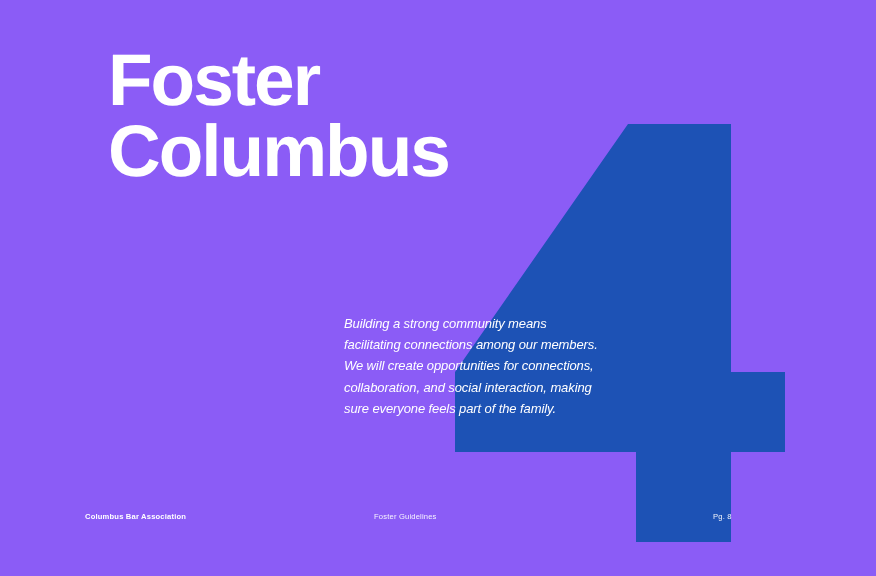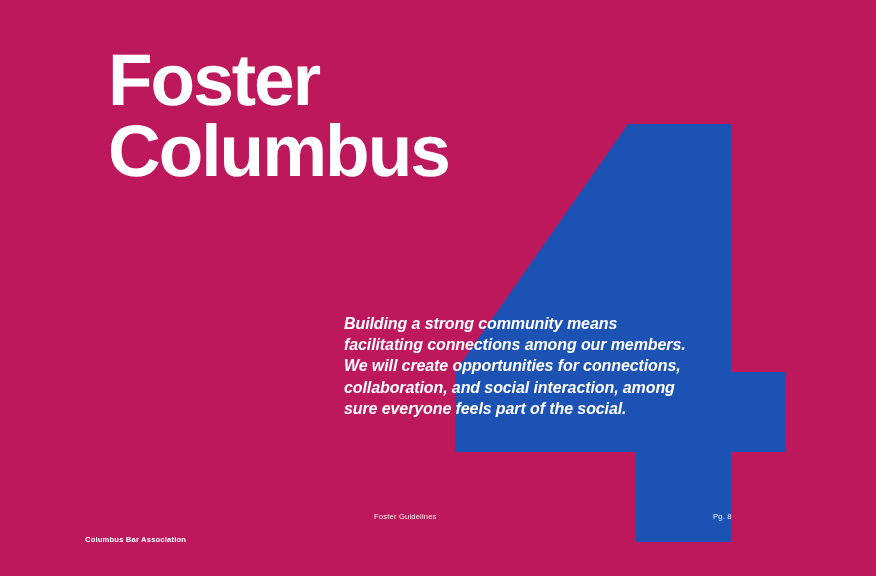--- a/index.html
+++ b/index.html
@@ -6,21 +6,21 @@
   html, body {
     margin: 0;
     padding: 0;
     background: #111;
   }
   #slide {
     position: relative;
     width: 876px;
     height: 576px;
     overflow: hidden;
-    background: #be185d;
+    background: #8b5cf6;
     font-family: "Liberation Sans", "DejaVu Sans", sans-serif;
     -webkit-font-smoothing: antialiased;
   }
 
   
   #bignum-layer {
     position: absolute;
     inset: 0;
     z-index: 1;
     pointer-events: none;
@@ -54,23 +54,23 @@
   }
 
   
   #body-copy {
     position: absolute;
     left: 344px;
     top: 313px;
     width: 360px;
     z-index: 3;
     color: #ffffff;
-    font-size: 16px;
+    font-size: 13px;
     line-height: 21.2px;
-    font-weight: 700;
+    font-weight: 400;
     font-style: italic;
     letter-spacing: -0.1px;
     margin: 0;
   }
   #body-copy .bc-line {
     display: block;
     white-space: nowrap;
   }
 
   
@@ -87,21 +87,20 @@
     position: absolute;
     top: 0;
     font-size: 7.6px;
     line-height: 12px;
     letter-spacing: 0.18px;
     white-space: nowrap;
   }
   #footer-brand {
     left: 85px;
     font-weight: 700;
-    margin-top: 23px;
   }
   #footer-doc {
     left: 374px;
     font-weight: 400;
     opacity: 0.93;
   }
   #footer-page {
     left: 713px;
     font-weight: 400;
     opacity: 0.93;
@@ -133,22 +132,22 @@
 
   <h1 id="headline">
     <span class="hl-line">Foster</span>
     <span class="hl-line">Columbus</span>
   </h1>
 
   <p id="body-copy">
     <span class="bc-line">Building a strong community means</span>
     <span class="bc-line">facilitating connections among our members.</span>
     <span class="bc-line">We will create opportunities for connections,</span>
-    <span class="bc-line">collaboration, and social interaction, among</span>
-    <span class="bc-line">sure everyone feels part of the social.</span>
+    <span class="bc-line">collaboration, and social interaction, making</span>
+    <span class="bc-line">sure everyone feels part of the family.</span>
   </p>
 
   <div id="footer">
     <span class="ft-item" id="footer-brand">Columbus Bar Association</span>
     <span class="ft-item" id="footer-doc">Foster Guidelines</span>
     <span class="ft-item" id="footer-page">Pg. 8</span>
   </div>
 
 </div>
 

